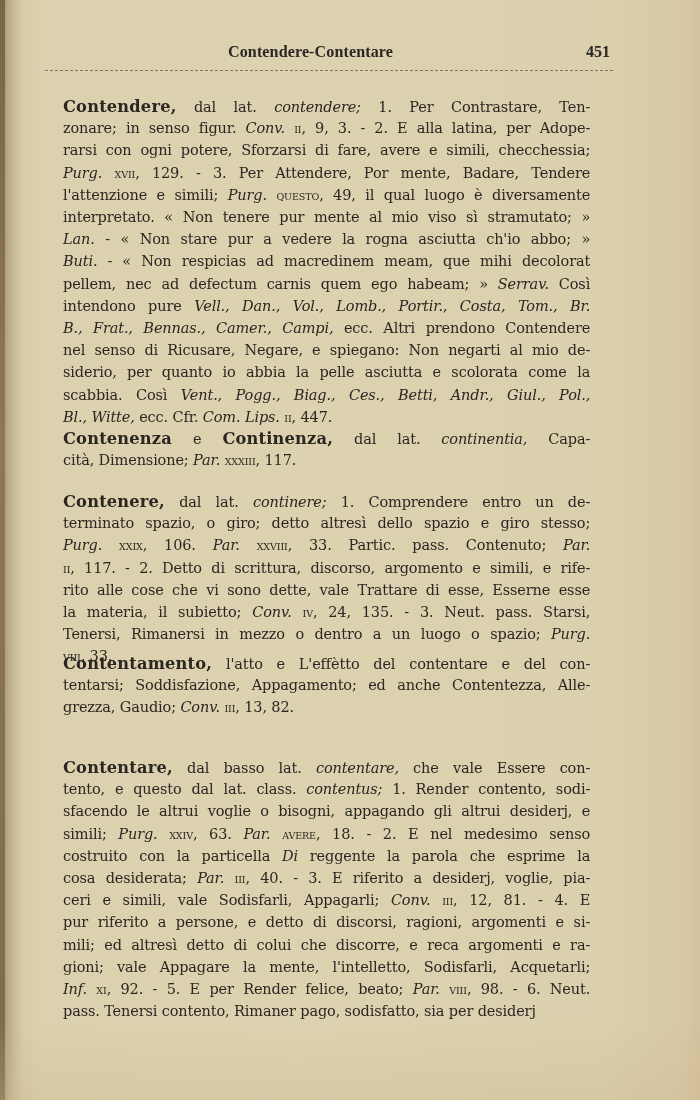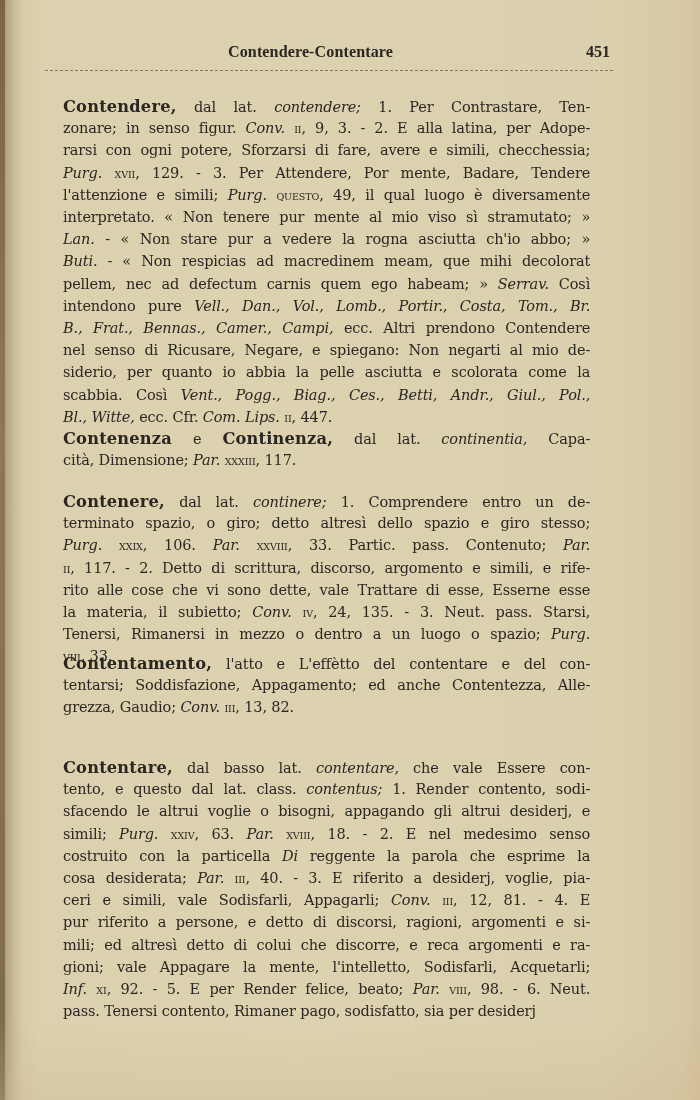--- a/index.html
+++ b/index.html
@@ -101,21 +101,21 @@
       </div>
       <div>
         <div class="line" style="top: 652px; left: 63px;"><span class="hw">Contentamento,</span><span> l'atto e L'effètto del contentare e del con-</span></div>
         <div class="line" style="top: 674.2px;"><span>tentarsi; Soddisfazione, Appagamento; ed anche Contentezza, Alle-</span></div>
         <div class="line last" style="top: 696.4px;"><span>grezza, Gaudio; </span><i>Conv.</i><span> </span><span class="sc">iii</span><span>, 13, 82.</span></div>
       </div>
       <div>
         <div class="line" style="top: 756px; left: 63px;"><span class="hw">Contentare,</span><span> dal basso lat. </span><i>contentare,</i><span> che vale Essere con-</span></div>
         <div class="line" style="top: 778.2px;"><span>tento, e questo dal lat. class. </span><i>contentus;</i><span> 1. Render contento, sodi-</span></div>
         <div class="line" style="top: 800.4px;"><span>sfacendo le altrui voglie o bisogni, appagando gli altrui desiderj, e</span></div>
-        <div class="line" style="top: 822.6px;"><span>simili; </span><i>Purg.</i><span> </span><span class="sc">xxiv</span><span>, 63. </span><i>Par.</i><span> </span><span class="sc">xviii</span><span>, 18. - 2. E nel medesimo senso</span></div>
+        <div class="line" style="top: 822.6px;"><span>simili; </span><i>Purg.</i><span> </span><span class="sc">xxiv</span><span>, 63. </span><i>Par.</i><span> </span><span class="sc">avere</span><span>, 18. - 2. E nel medesimo senso</span></div>
         <div class="line" style="top: 844.8px;"><span>costruito con la particella </span><i>Di</i><span> reggente la parola che esprime la</span></div>
         <div class="line" style="top: 867px;"><span>cosa desiderata; </span><i>Par.</i><span> </span><span class="sc">iii</span><span>, 40. - 3. E riferito a desiderj, voglie, pia-</span></div>
         <div class="line" style="top: 889.2px;"><span>ceri e simili, vale Sodisfarli, Appagarli; </span><i>Conv.</i><span> </span><span class="sc">iii</span><span>, 12, 81. - 4. E</span></div>
         <div class="line" style="top: 911.4px;"><span>pur riferito a persone, e detto di discorsi, ragioni, argomenti e si-</span></div>
         <div class="line" style="top: 933.6px;"><span>mili; ed altresì detto di colui che discorre, e reca argomenti e ra-</span></div>
         <div class="line" style="top: 955.8px;"><span>gioni; vale Appagare la mente, l'intelletto, Sodisfarli, Acquetarli;</span></div>
         <div class="line" style="top: 978px;"><i>Inf.</i><span> </span><span class="sc">xi</span><span>, 92. - 5. E per Render felice, beato; </span><i>Par.</i><span> </span><span class="sc">viii</span><span>, 98. - 6. Neut.</span></div>
         <div class="line last" style="top: 1000.2px;"><span>pass. Tenersi contento, Rimaner pago, sodisfatto, sia per desiderj</span></div>
       </div>
     </div>

